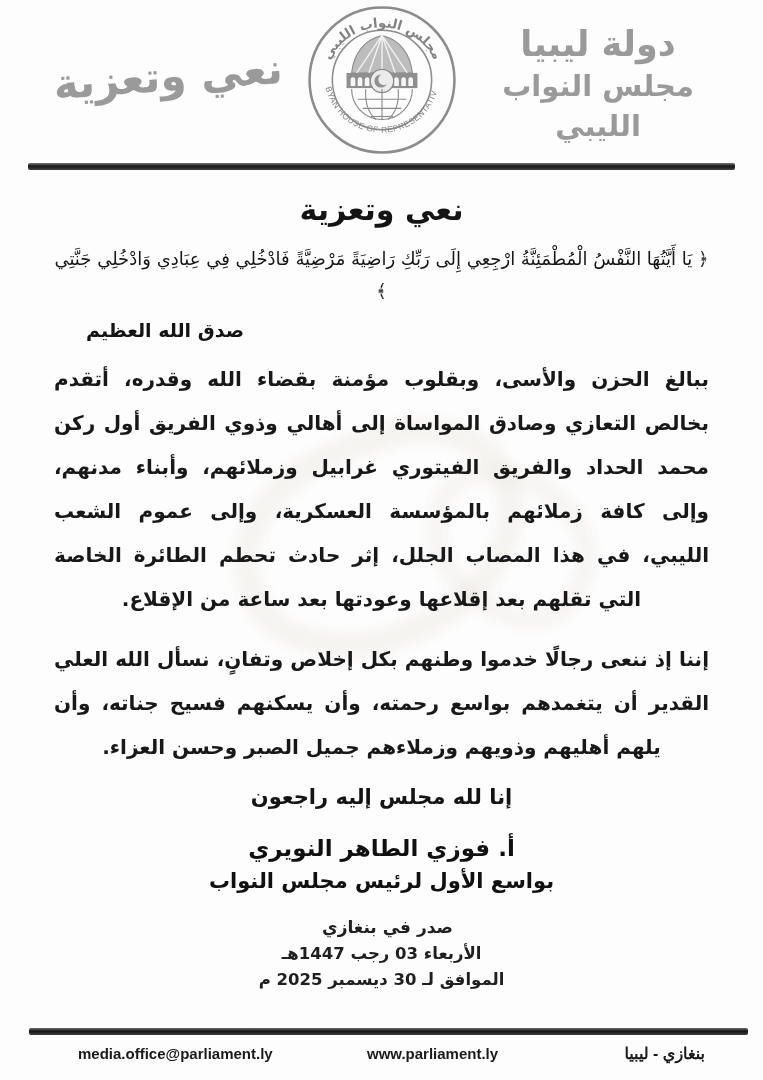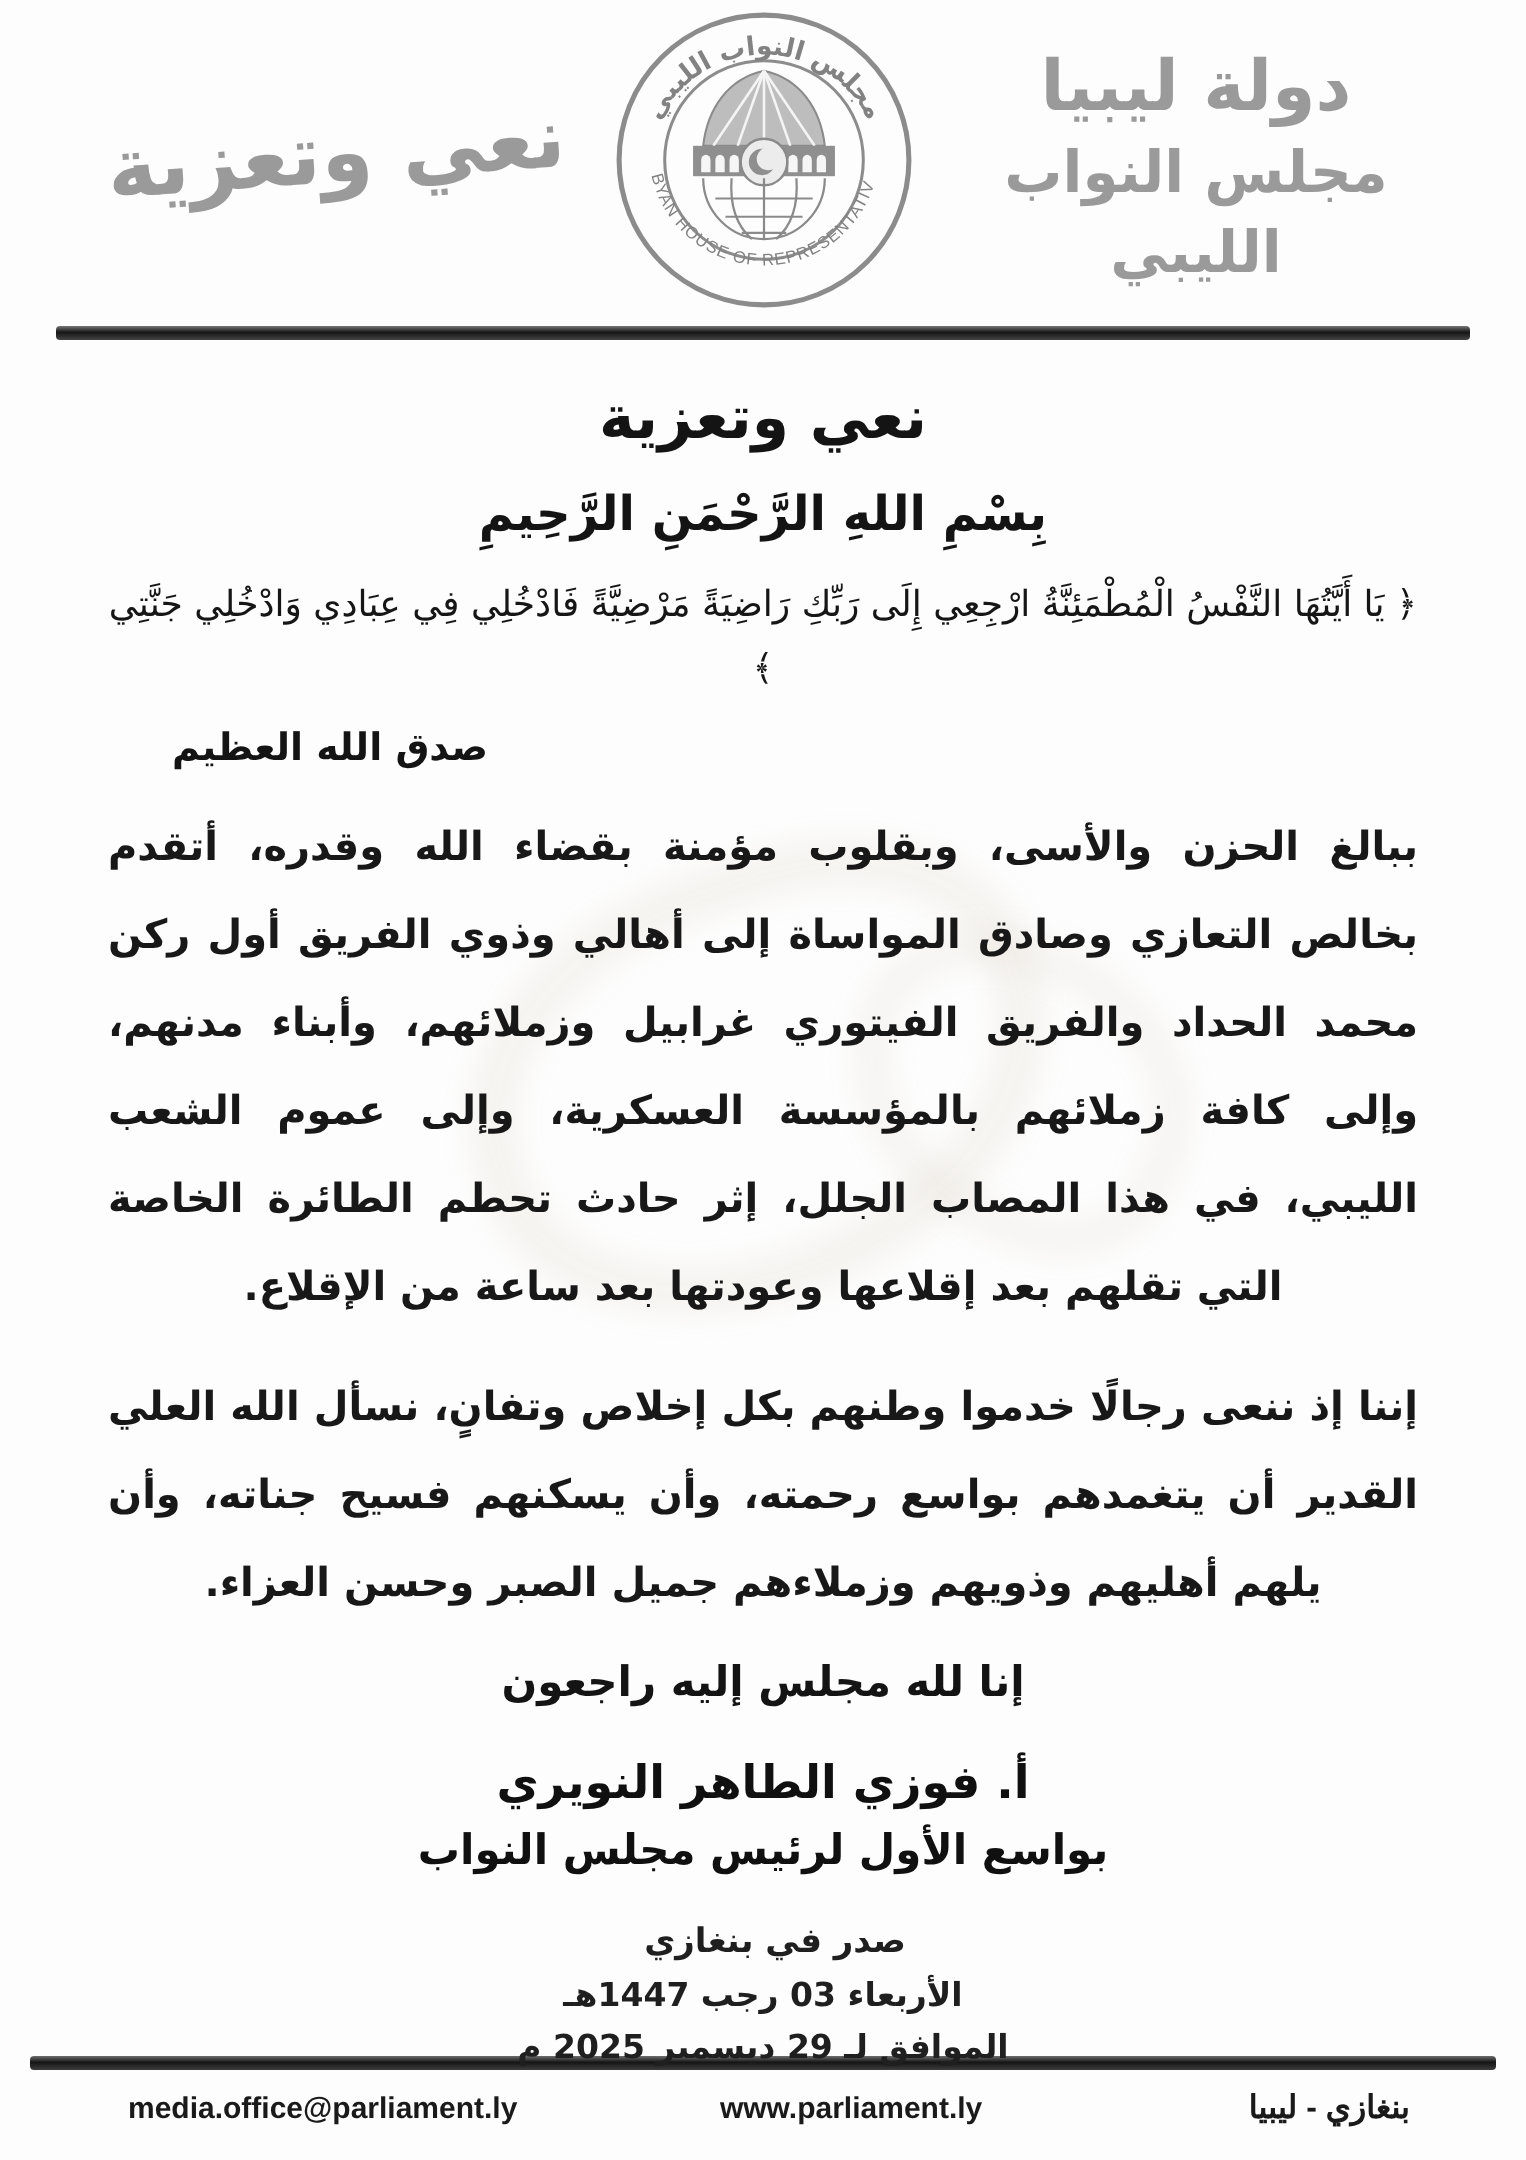--- a/index.html
+++ b/index.html
@@ -53,21 +53,21 @@
   
   .watermark{position:absolute;z-index:0;pointer-events:none;}
   .wm1{left:230px;top:430px;width:300px;height:220px;
     border:26px solid rgba(186,166,142,0.10);border-radius:50% 40% 55% 45%;
     transform:rotate(-18deg);filter:blur(6px);}
   .wm2{left:420px;top:470px;width:180px;height:150px;
     border:20px solid rgba(186,166,142,0.09);border-radius:45% 55% 40% 60%;
     transform:rotate(24deg);filter:blur(6px);}
 
   
-  .footer{position:absolute;left:2px;right:0;bottom:0;height:52px;}
+  .footer{position:absolute;left:16px;right:0;bottom:0;height:52px;}
   .footer-rule{height:7px;margin:0 15px 0 13px;border-radius:2px;
     background:linear-gradient(to bottom,#6e6e6e 0%,#151515 45%,#3d3d3d 100%);}
   .footer-row{display:flex;justify-content:space-between;align-items:center;
     padding:9px 58px 0 62px;font-family:"Liberation Sans",sans-serif;
     font-size:15px;color:#1a1a1a;}
   .footer-email,.footer-site{direction:ltr;font-weight:bold;}
   .footer-loc{direction:rtl;font-family:Liberation Sans, sans-serif;font-weight:bold;font-size:16px;margin-left:32px;}
 </style>
 </head>
 <body>
@@ -135,39 +135,38 @@
 
   <div class="rule"></div>
 
   <div class="watermark wm1"></div>
   <div class="watermark wm2"></div>
 
   <div class="doc">
 
     <div class="doc-title">نعي وتعزية</div>
 
-    <div class="basmala">بِسْمِ اللهِ الرَّحْمَنِ الرَّحِيمِ</div>
 
     <div class="verse">﴿ يَا أَيَّتُهَا النَّفْسُ الْمُطْمَئِنَّةُ ارْجِعِي إِلَى رَبِّكِ رَاضِيَةً مَرْضِيَّةً فَادْخُلِي فِي عِبَادِي وَادْخُلِي جَنَّتِي ﴾</div>
 
     <div class="tasdeeq">صدق الله العظيم</div>
 
     <div class="body-text">
       <p>ببالغ الحزن والأسى، وبقلوب مؤمنة بقضاء الله وقدره، أتقدم بخالص التعازي وصادق المواساة إلى أهالي وذوي الفريق أول ركن محمد الحداد والفريق الفيتوري غرابيل وزملائهم، وأبناء مدنهم، وإلى كافة زملائهم بالمؤسسة العسكرية، وإلى عموم الشعب الليبي، في هذا المصاب الجلل، إثر حادث تحطم الطائرة الخاصة التي تقلهم بعد إقلاعها وعودتها بعد ساعة من الإقلاع.</p>
       <p>إننا إذ ننعى رجالًا خدموا وطنهم بكل إخلاص وتفانٍ، نسأل الله العلي القدير أن يتغمدهم بواسع رحمته، وأن يسكنهم فسيح جناته، وأن يلهم أهليهم وذويهم وزملاءهم جميل الصبر وحسن العزاء.</p>
     </div>
 
     <div class="istirja">إنا لله مجلس إليه راجعون</div>
 
     <div class="sig-name">أ. فوزي الطاهر النويري</div>
     <div class="sig-title">بواسع الأول لرئيس مجلس النواب</div>
 
     <div class="issue-place">صدر في بنغازي</div>
     <div class="issue-date">الأربعاء 03 رجب 1447هـ</div>
-    <div class="issue-date">الموافق لـ 29 ديسمبر 2025 م</div>
+    <div class="issue-date">الموافق لـ 30 ديسمبر 2025 م</div>
   </div>
 
   <div class="footer">
     <div class="footer-rule"></div>
     <div class="footer-row">
       <span class="footer-email">media.office@parliament.ly</span>
       <span class="footer-site">www.parliament.ly</span>
       <span class="footer-loc">بنغازي - ليبيا</span>
     </div>
   </div>

